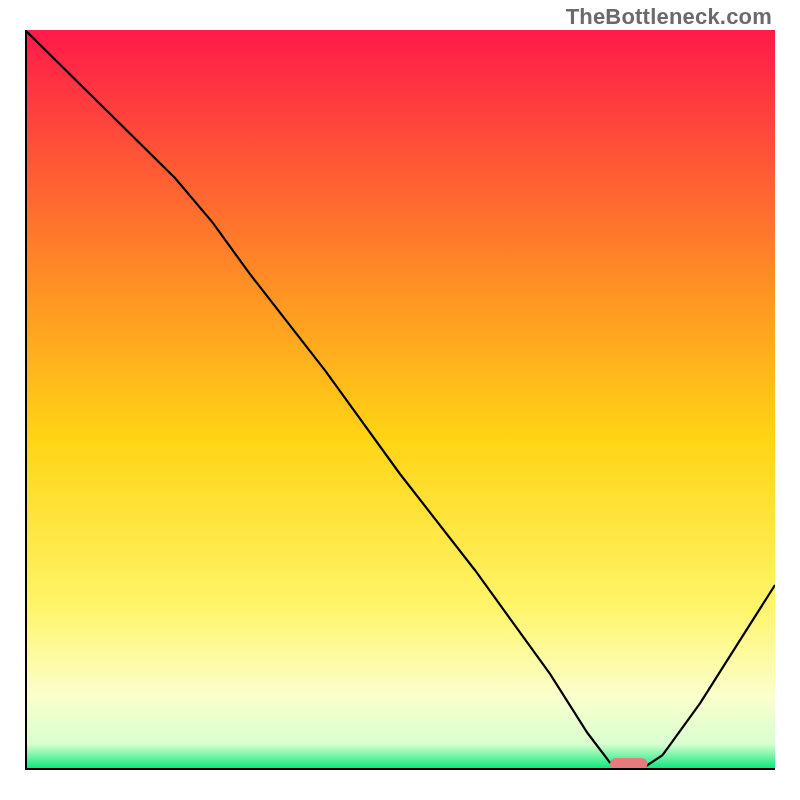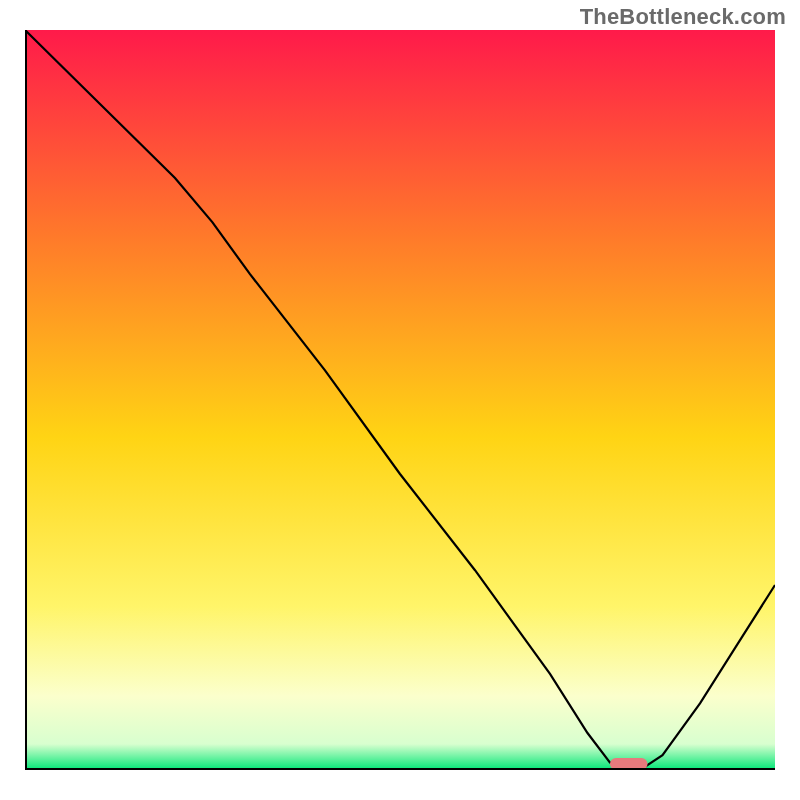--- a/index.html
+++ b/index.html
@@ -12,21 +12,21 @@
     font-family: Arial, Helvetica, sans-serif;
   }
   .stage {
     position: relative;
     width: 800px;
     height: 800px;
   }
   .watermark {
     position: absolute;
     top: 4px;
-    right: 14px;
+    right: 28px;
     font-size: 22px;
     font-weight: 600;
     color: #6a6a6a;
     letter-spacing: 0.2px;
     user-select: none;
   }
   .plot {
     position: absolute;
     left: 25px;
     top: 30px;

